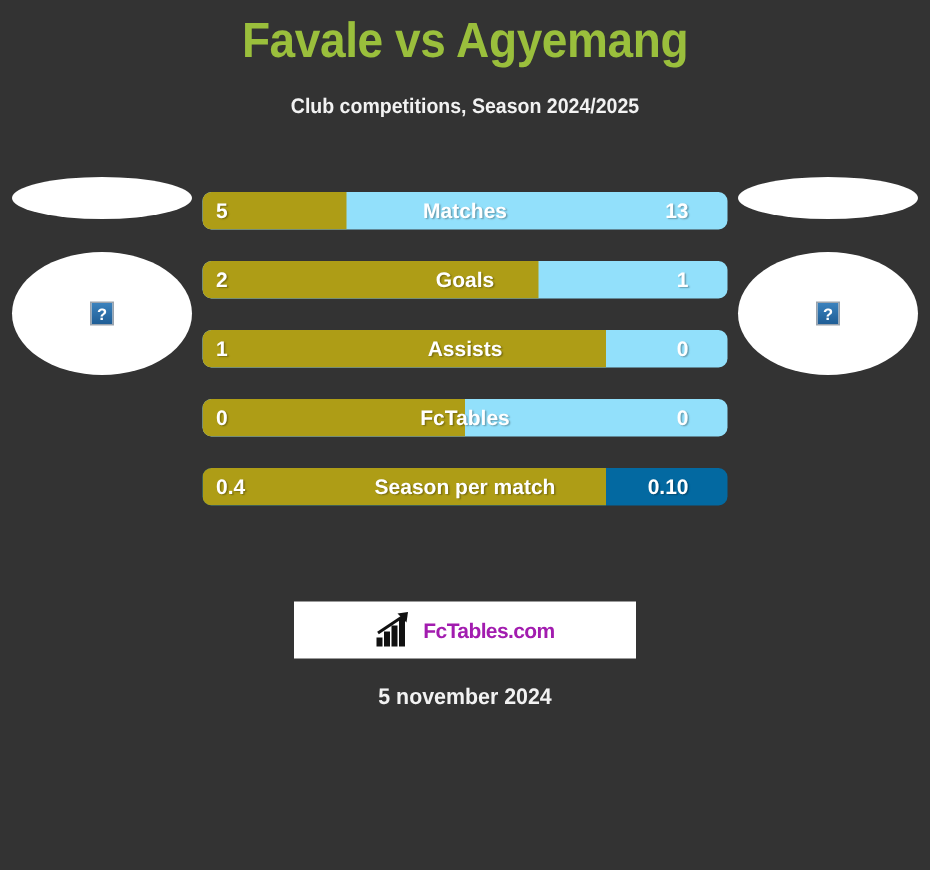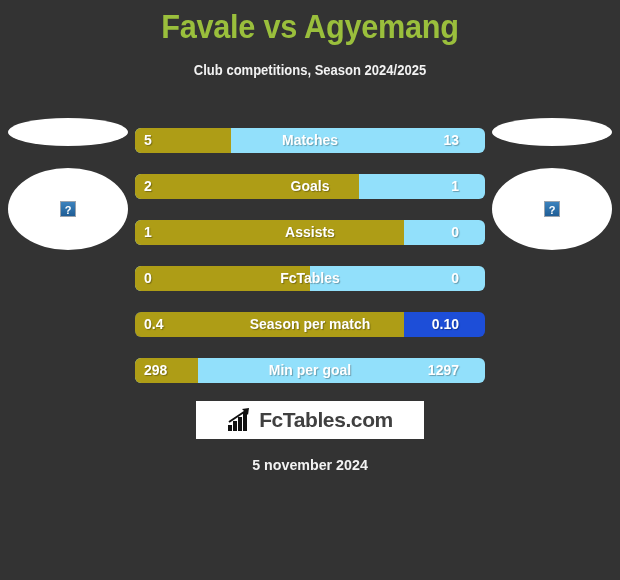--- a/index.html
+++ b/index.html
@@ -141,22 +141,22 @@
     width: 228px;
     height: 38px;
     background: #ffffff;
     display: flex;
     align-items: center;
     justify-content: center;
     gap: 6px;
   }
   .logo-icon { display: block; }
   .logo-text {
-    color: #404040;
-    font-size: 21px;
+    color: #a21caf;
+    font-size: 14px;
     font-weight: bold;
     letter-spacing: -0.4px;
   }
   .date {
     position: absolute;
     top: 456px;
     left: 0;
     width: 620px;
     text-align: center;
     color: #f2f2f2;
@@ -206,31 +206,25 @@
         <div class="bar-val left">1</div>
         <div class="bar-label">Assists</div>
         <div class="bar-val right">0</div>
       </div>
       <div class="bar-row" style="background: rgb(146, 224, 251);">
         <div class="bar-fill" style="width: 50%; background: rgb(174, 157, 22);"></div>
         <div class="bar-val left">0</div>
         <div class="bar-label">FcTables</div>
         <div class="bar-val right">0</div>
       </div>
-      <div class="bar-row" style="background: #1d4ed8;">
+      <div class="bar-row" style="background: #0369a1;">
         <div class="bar-fill" style="width: 76.8%; background: rgb(174, 157, 22);"></div>
         <div class="bar-val left">0.4</div>
         <div class="bar-label">Season per match</div>
         <div class="bar-val right">0.10</div>
-      </div>
-      <div class="bar-row" style="background: rgb(146, 224, 251);">
-        <div class="bar-fill" style="width: 18%; background: rgb(174, 157, 22);"></div>
-        <div class="bar-val left">298</div>
-        <div class="bar-label">Min per goal</div>
-        <div class="bar-val right">1297</div>
       </div>
     </div>
 
   <div class="logo-box">
     <svg class="logo-icon" width="26" height="24" viewBox="0 0 26 24">
       <rect x="1" y="17" width="4" height="6" fill="#111111"></rect>
       <rect x="6" y="13" width="4" height="10" fill="#111111"></rect>
       <rect x="11" y="9" width="4" height="14" fill="#111111"></rect>
       <rect x="16" y="4" width="4" height="19" fill="#111111"></rect>
       <path d="M2 14 L20 2" stroke="#111111" stroke-width="2" fill="none"></path>

